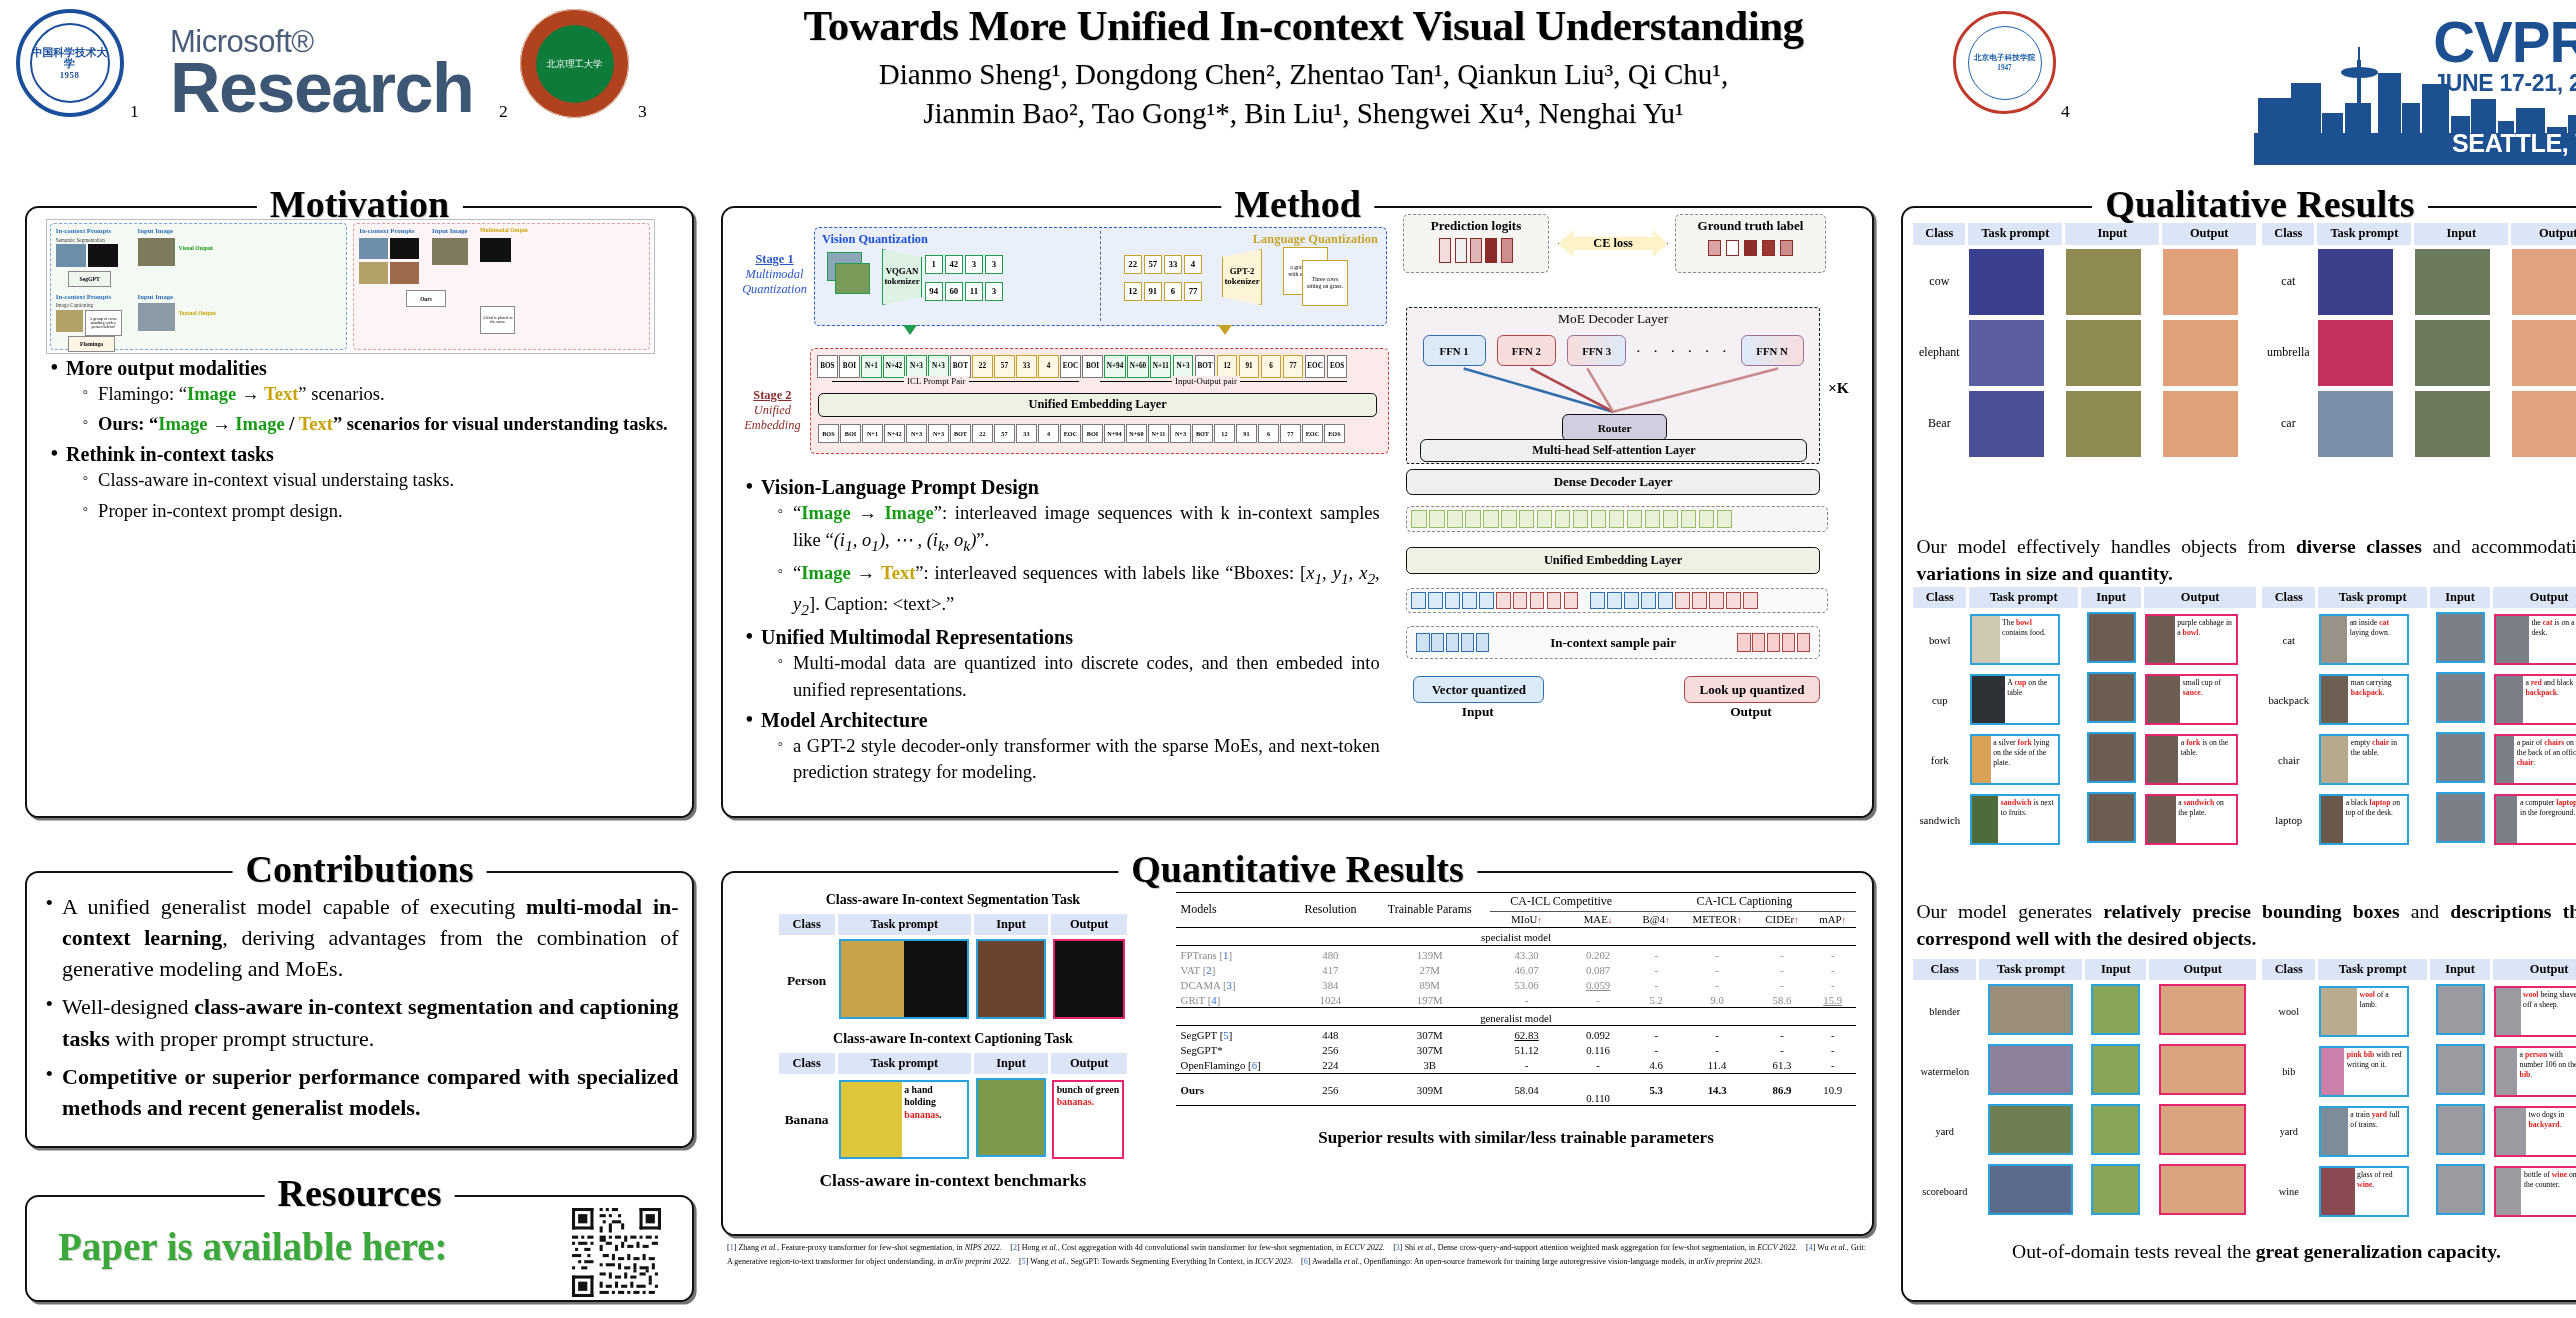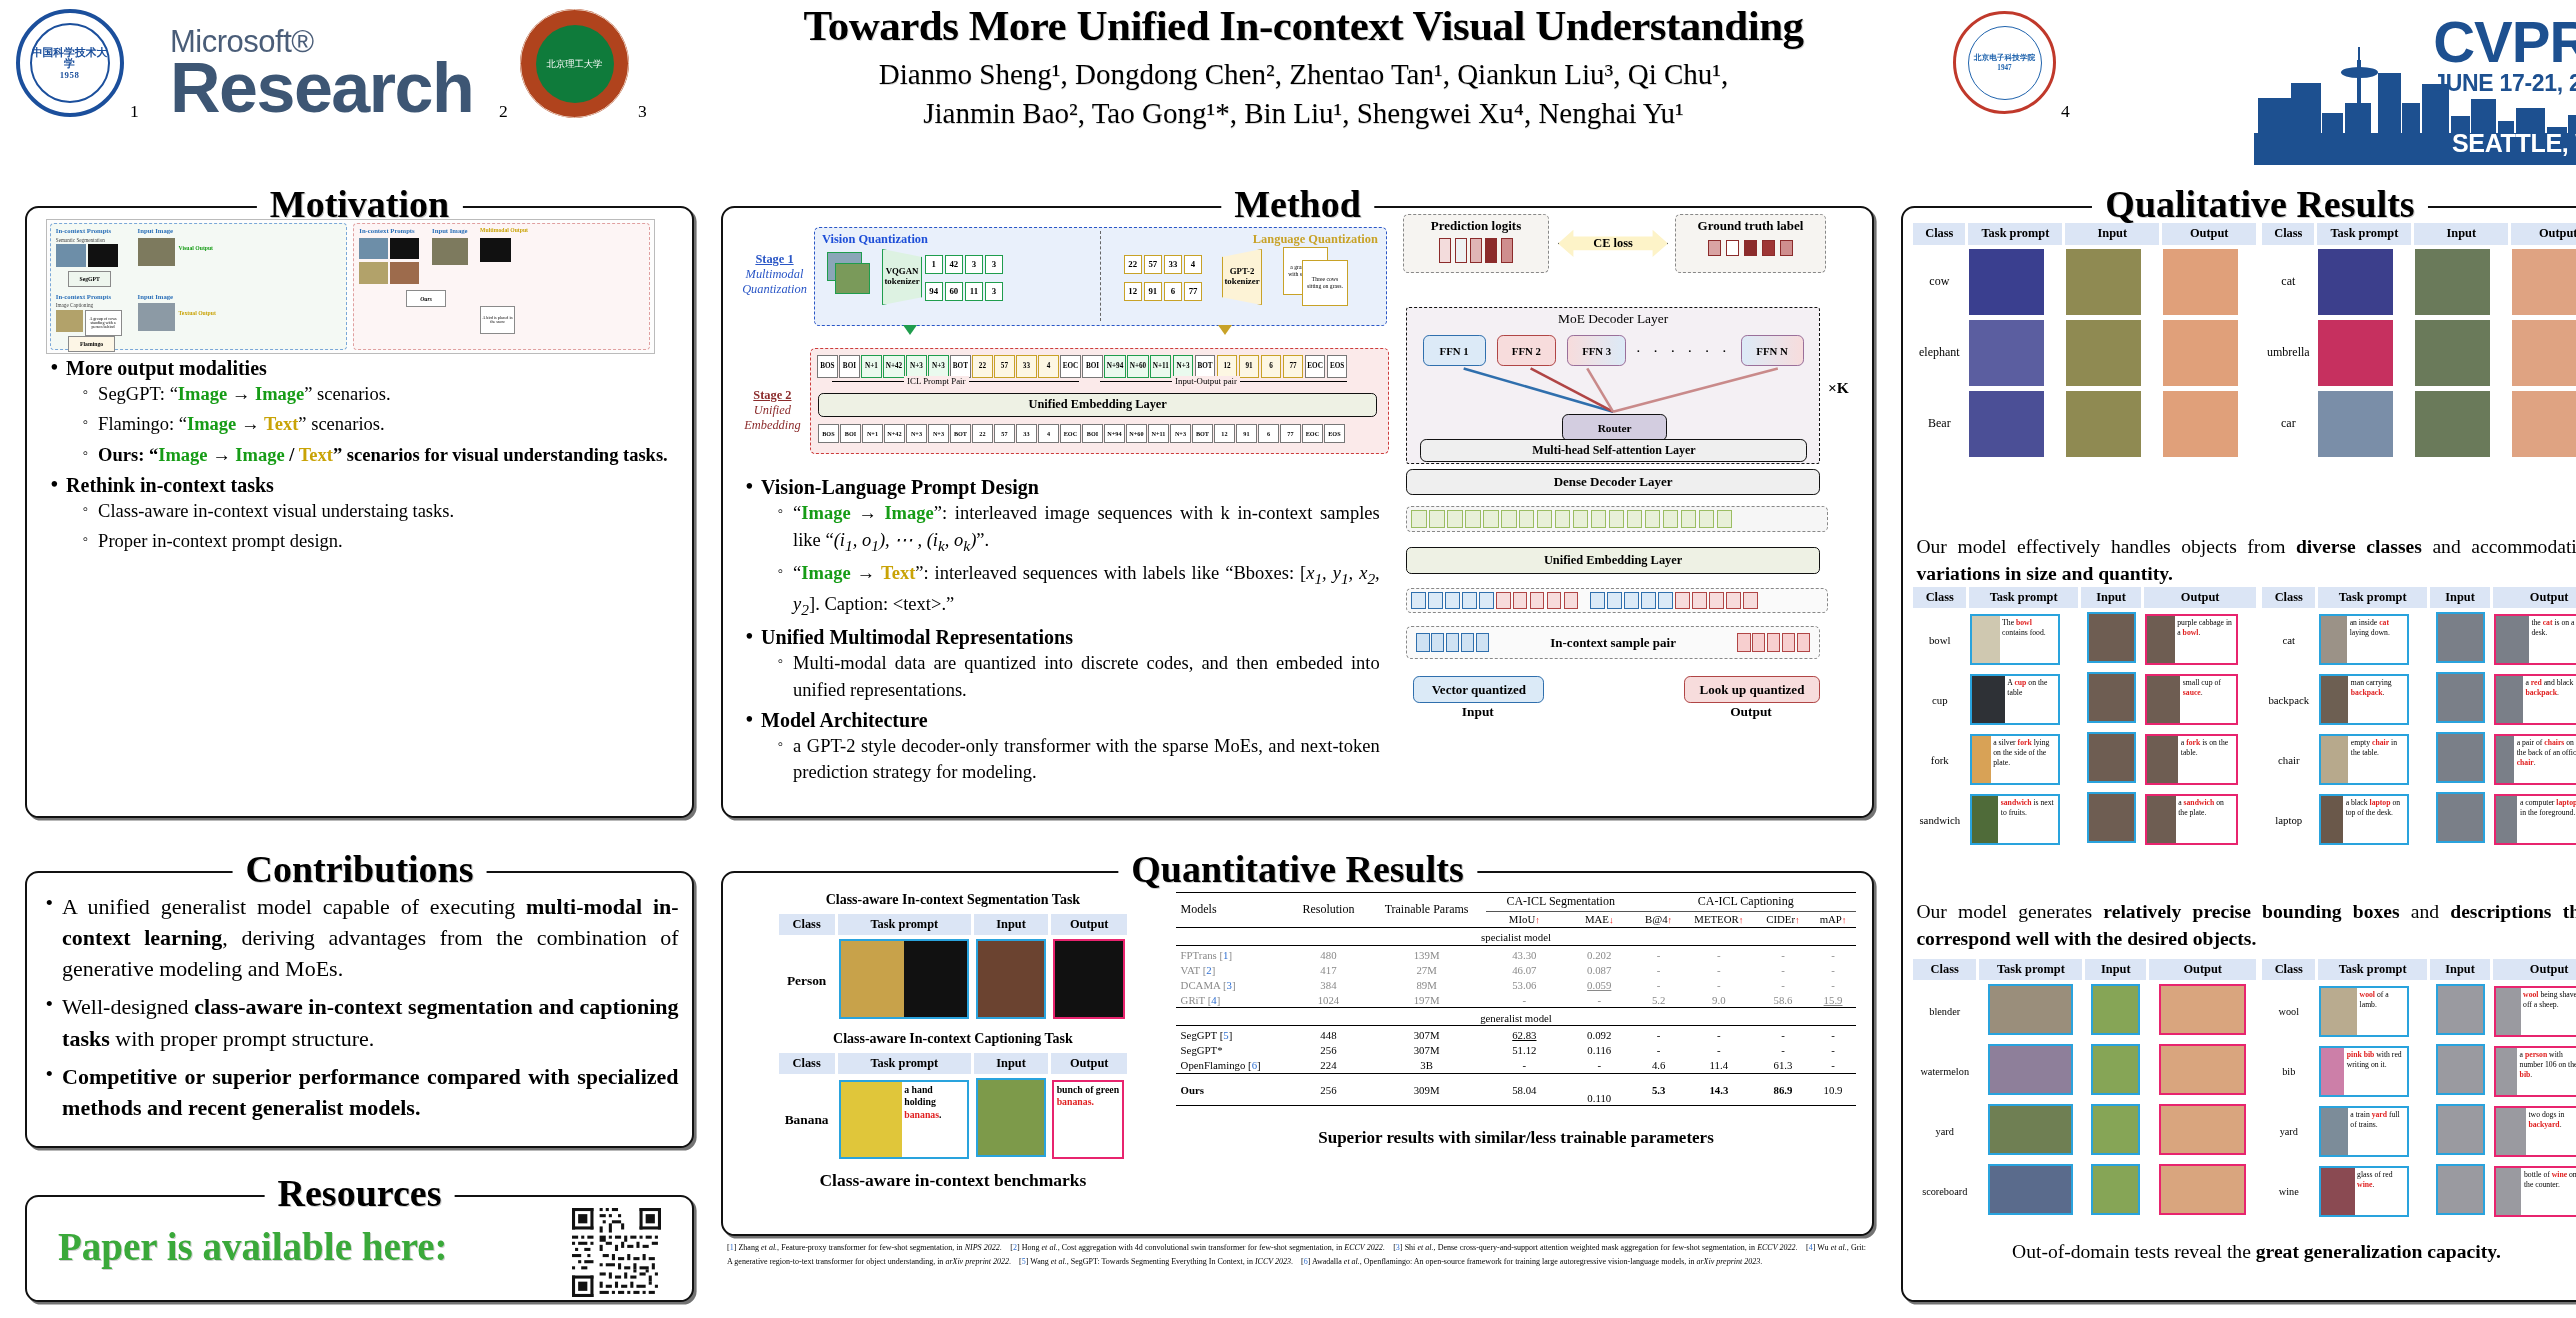--- a/index.html
+++ b/index.html
@@ -270,21 +270,20 @@
 placed in the
 snow</div>
       </div>
     </div>
 
     <div style="position:absolute;left:4.1px;top:149px;width:649px;">
       <ul class="lv1">
         <li>
           <span>More output modalities</span>
           <ul class="lv2">
-            <li>SegGPT: “<span class="g">Image</span> → <span class="g">Image</span>” scenarios.</li>
             <li>Flamingo: “<span class="g">Image</span> → <span class="y">Text</span>” scenarios.</li>
             <li><b>Ours: “<span class="g">Image</span> → <span class="g">Image</span> / <span class="y">Text</span>” scenarios for visual understanding tasks.</b></li>
           </ul>
         </li>
         <li>
           <span>Rethink in-context tasks</span>
           <ul class="lv2">
             <li>Class-aware in-context visual understaing tasks.</li>
             <li>Proper in-context prompt design.</li>
           </ul>
@@ -715,21 +714,21 @@
       <div class="subcap" style="margin-top:5.2px">Class-aware in-context benchmarks</div>
     </div>
 
     <div style="position:absolute;left:453px;top:18.5px;width:680px;">
       <table class="qtab" style="position:relative;width:680px">
         <tbody>
             <tr class="tr-thick">
           <td rowspan="2" class="lf" style="font-size:12px">Models</td>
           <td rowspan="2" style="font-size:12px">Resolution</td>
           <td rowspan="2" style="font-size:12px">Trainable Params</td>
-          <td colspan="2" style="border-bottom:1px solid #555;font-size:12px">CA-ICL Segmentation</td>
+          <td colspan="2" style="border-bottom:1px solid #555;font-size:12px">CA-ICL Competitive</td>
           <td colspan="4" style="border-bottom:1px solid #555;font-size:12px">CA-ICL Captioning</td>
         </tr>
         <tr>
           <td>MIoU<span class="up">↑</span></td>
           <td>MAE<span class="up">↓</span></td>
           <td>B@4<span class="up">↑</span></td>
           <td>METEOR<span class="up">↑</span></td>
           <td>CIDEr<span class="up">↑</span></td>
           <td>mAP<span class="up">↑</span></td>
         </tr>

